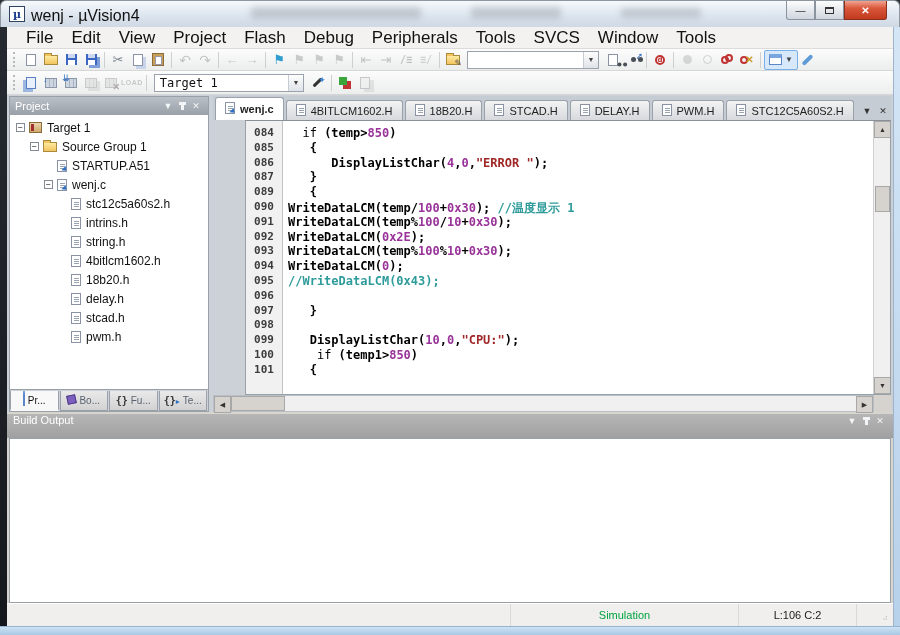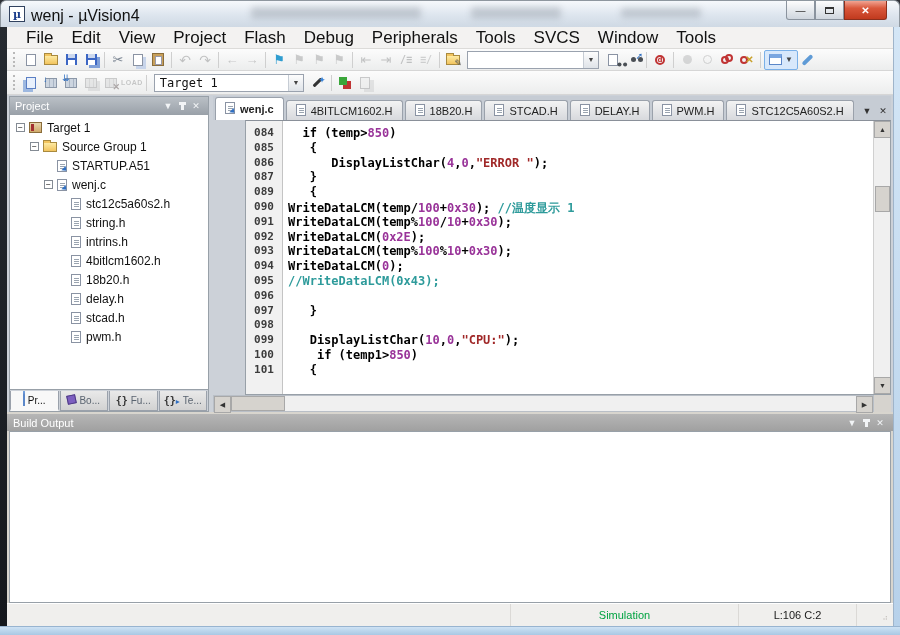--- a/index.html
+++ b/index.html
@@ -114,36 +114,36 @@
   .tab-sp { flex:1; }
   .tab-ctl { width:16px; height:18px; display:flex; align-items:center; justify-content:center;
              font-size:9px; color:#333; cursor:pointer; }
 
   .code-wrap { flex:1; position:relative; background:linear-gradient(90deg,#f1f1f1 0 36px,#c4c4c4 36px 37px,#ffffff 37px);
                border:1px solid #98a0a8; border-top:1px solid #8a9099; overflow:hidden; display:flex;margin-left:32px; }
   .code-lines { flex:1; padding-top:5px; }
   .cl { height:14.8px; display:flex; white-space:pre; }
   .ln { width:36px; flex:0 0 auto; text-align:center; font:bold 11px "DejaVu Sans Mono",monospace; color:#3c3c3c; }
   .ct { font:bold 12px "DejaVu Sans Mono",monospace; padding-left:6px; }
-  .seg-pl { color:#000; } .seg-kw { color:#000; font-weight:bold;text-align:right; }
+  .seg-pl { color:#000; } .seg-kw { color:#000; font-weight:normal;text-align:right; }
   .seg-nu { color:#993399; } .seg-st { color:#a02828; } .seg-co { color:#2e9b9b; }
 
   .vscroll { width:17px; flex:0 0 auto; background:#f0f0f0; border-left:1px solid #d0d0d0; display:flex; flex-direction:column; }
   .hscroll-row { height:17px; display:flex; background:#ccd1d8; }
   .hscroll { flex:1; background:#f0f0f0; border:1px solid #b9bfc7; display:flex; }
   .sbtn { width:17px; height:17px; background:#d6d3ce; border:1px solid #a8a8a8; display:flex; align-items:center;
           justify-content:center; font-size:7px; color:#333; cursor:pointer; flex:0 0 auto; }
   .vthumb { width:15px; height:26px; margin:48px auto 0; background:#d6d3ce; border:1px solid #a8a8a8; cursor:grab; }
   .hthumb { width:54px; height:15px; background:#d6d3ce; border:1px solid #a8a8a8; cursor:grab; }
   .vtrack { flex:1; } .htrack { flex:1; display:flex; }
   .scorner { width:17px; height:17px; background:#d6d3ce; flex:0 0 auto; }
 
   
-  .build-head { height:17px; margin-top:2px; background:linear-gradient(#b6b6b6,#a0a0a0); color:#fff; font-size:11px;
-                display:flex; align-items:center; padding:0 6px; }
+  .build-head { height:24px; margin-top:2px; background:linear-gradient(#b6b6b6,#a0a0a0); color:#fff; font-size:11px;
+                display:flex; padding:0 6px; }
   .build-head .sp { flex:1; }
   .build-body { flex:1; background:#fff; border:1px solid #98a0a8; margin:0 2px; }
 
   
   .statusbar { height:23px; display:flex; background:#f0efed; border-top:1px solid #fff; font-size:11px; }
   .sseg { border-right:1px solid #dbd9d6; display:flex; align-items:center; justify-content:center; }
   .sseg.fill { flex:1; }
   .sim { width:228px; color:#00a341; }
   .pos { width:118px; color:#1a1a1a; }
   .grip { width:36px; border-right:none; justify-content:flex-end; padding-right:4px; color:#b9b6b1; font-size:8px; letter-spacing:1px; }
@@ -385,28 +385,28 @@
                   <span class="t-icn">
                     <span class="pg lines"></span>
                   </span>
                   <span>stc12c5a60s2.h</span>
                 </div>
                 <div class="tree-item" style="padding-left: 44px;">
                   <span class="exp-space"></span>
                   <span class="t-icn">
                     <span class="pg lines"></span>
                   </span>
+                  <span>intrins.h</span>
+                </div>
+                <div class="tree-item" style="padding-left: 44px;">
+                  <span class="exp-space"></span>
+                  <span class="t-icn">
+                    <span class="pg lines"></span>
+                  </span>
                   <span>string.h</span>
-                </div>
-                <div class="tree-item" style="padding-left: 44px;">
-                  <span class="exp-space"></span>
-                  <span class="t-icn">
-                    <span class="pg lines"></span>
-                  </span>
-                  <span>intrins.h</span>
                 </div>
                 <div class="tree-item" style="padding-left: 44px;">
                   <span class="exp-space"></span>
                   <span class="t-icn">
                     <span class="pg lines"></span>
                   </span>
                   <span>4bitlcm1602.h</span>
                 </div>
                 <div class="tree-item" style="padding-left: 44px;">
                   <span class="exp-space"></span>

